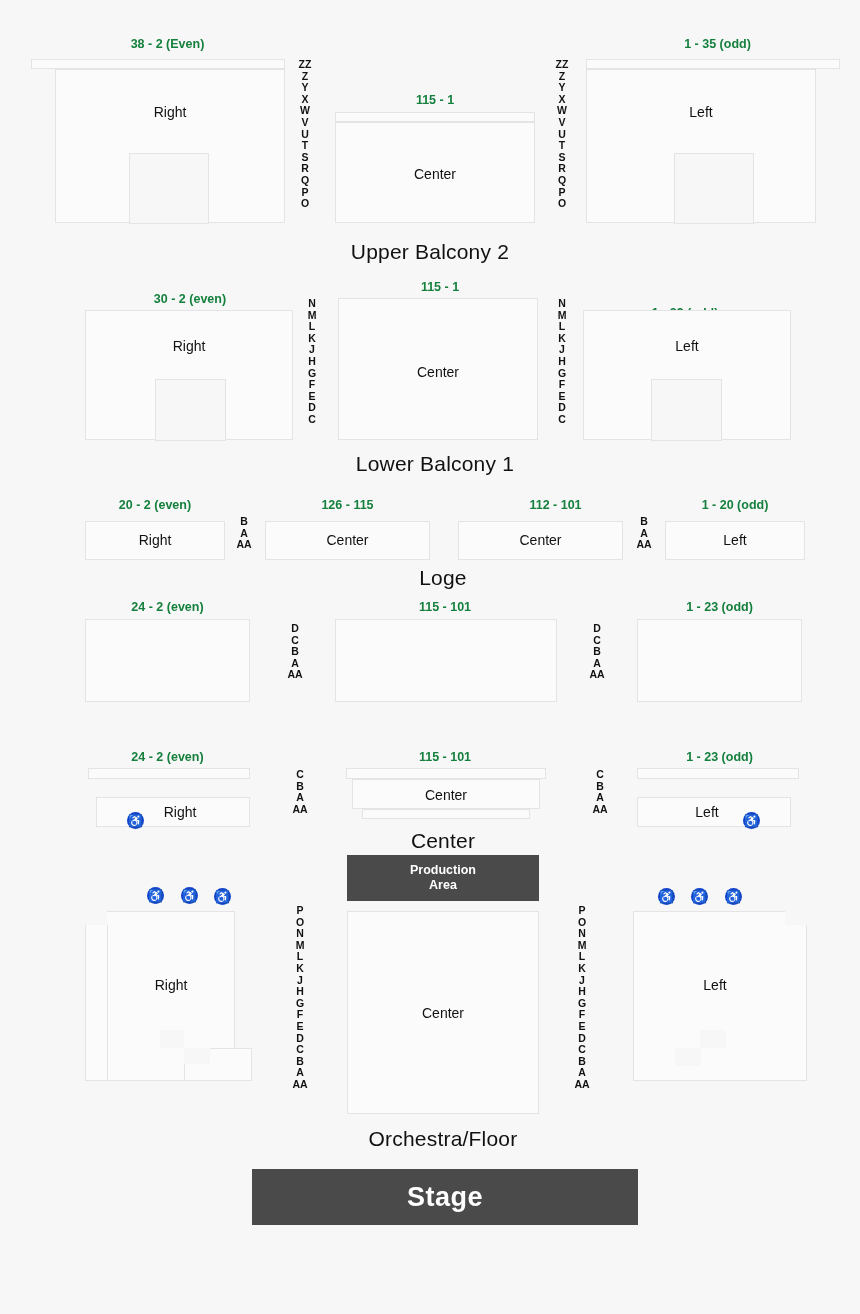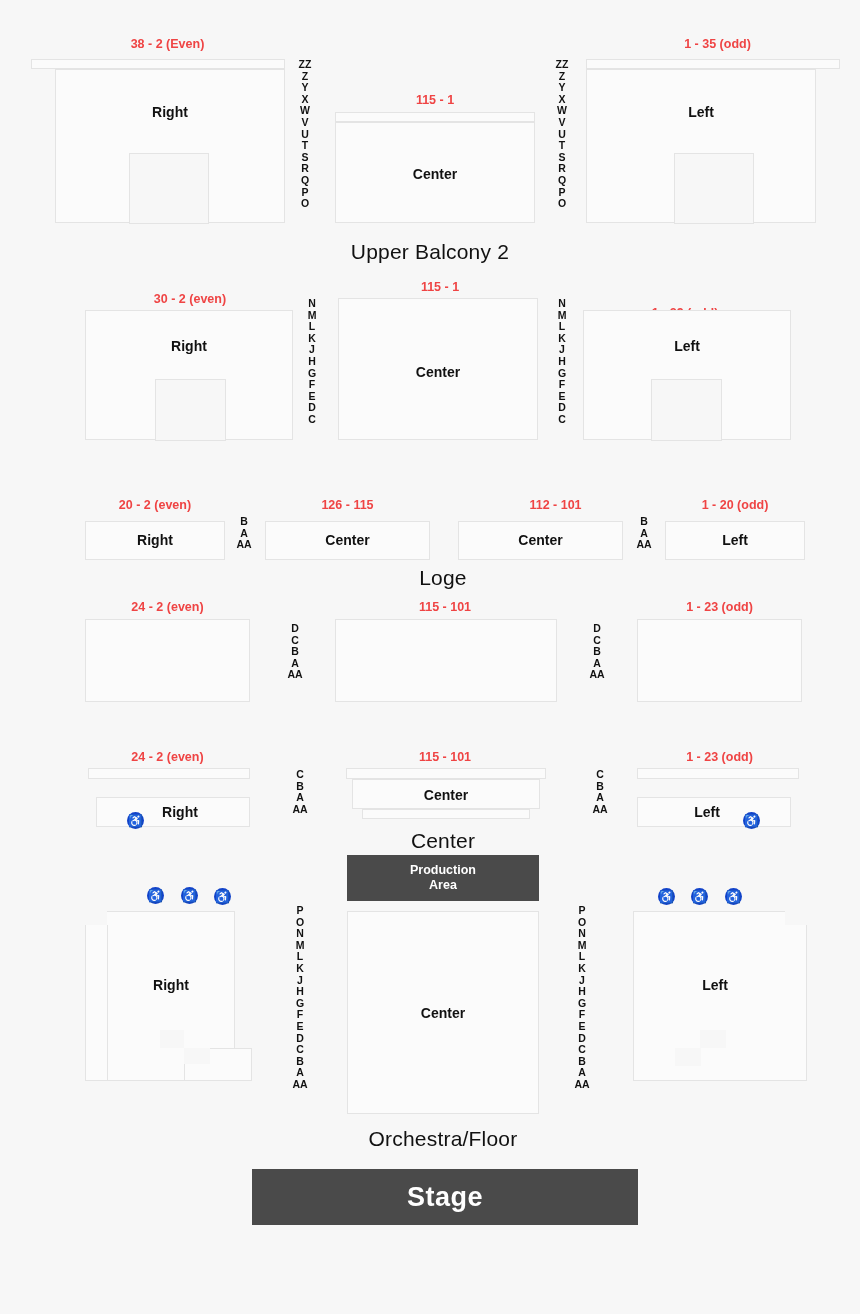--- a/index.html
+++ b/index.html
@@ -6,25 +6,25 @@
   body{
     width:860px;height:1314px;
     background:#f7f7f7;
     font-family:"Liberation Sans", sans-serif;
     position:relative;
     overflow:hidden;
   }
   #map{position:absolute;left:0;top:0;width:860px;height:1314px;}
   .abs{position:absolute;}
   .hdr{
-    font-size:12.5px;font-weight:bold;color:#ef4444;text-align:center;
+    font-size:12.5px;font-weight:bold;color:#15803d;text-align:center;
     white-space:nowrap;
   }
   .sect-label{
-    font-size:14px;font-weight:bold;color:#111;text-align:center;
+    font-size:14px;font-weight:normal;color:#111;text-align:center;
     white-space:nowrap;
   }
   .zone-title{
     font-size:21px;font-weight:normal;color:#111;text-align:center;
     white-space:nowrap;letter-spacing:.2px;
   }
   .rowletters{
     font-size:10.5px;font-weight:bold;color:#111;text-align:center;
     line-height:11.6px;white-space:nowrap;
   }
@@ -140,20 +140,21 @@
     <div>K</div>
     <div>J</div>
     <div>H</div>
     <div>G</div>
     <div>F</div>
     <div>E</div>
     <div>D</div>
     <div>C</div>
   </div>
 
+  <div class="abs zone-title" style="left:235px;top:452px;width:400px;">Lower Balcony 1</div>
 
   <div class="abs hdr" style="left:85px;top:498px;width:140px;">20 - 2 (even)</div>
   <div class="abs hdr" style="left:265px;top:498px;width:165px;">126 - 115</div>
   <div class="abs hdr" style="left:473px;top:498px;width:165px;">112 - 101</div>
   <div class="abs hdr" style="left:665px;top:498px;width:140px;">1 - 20 (odd)</div>
 
   <div class="shape" style="left:85px;top:521px;width:140px;height:39px;"></div>
   <div class="abs sect-label" style="left:85px;top:532px;width:140px;">Right</div>
 
   <div class="shape" style="left:265px;top:521px;width:165px;height:39px;"></div>

